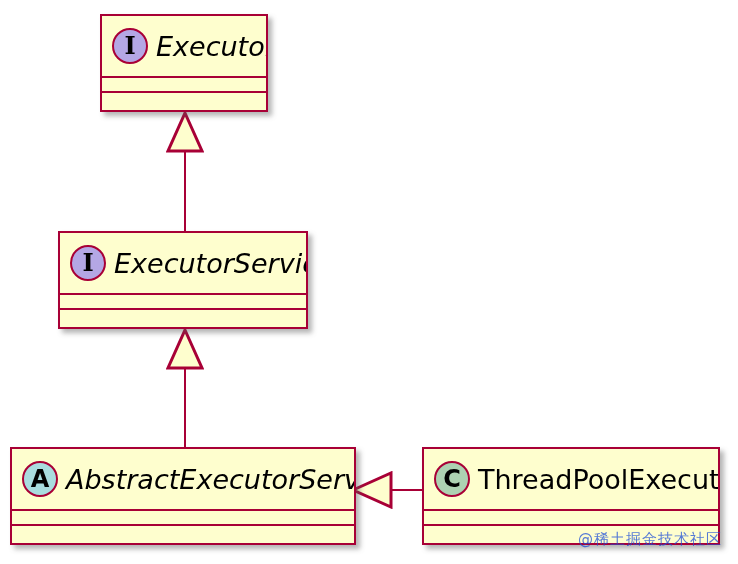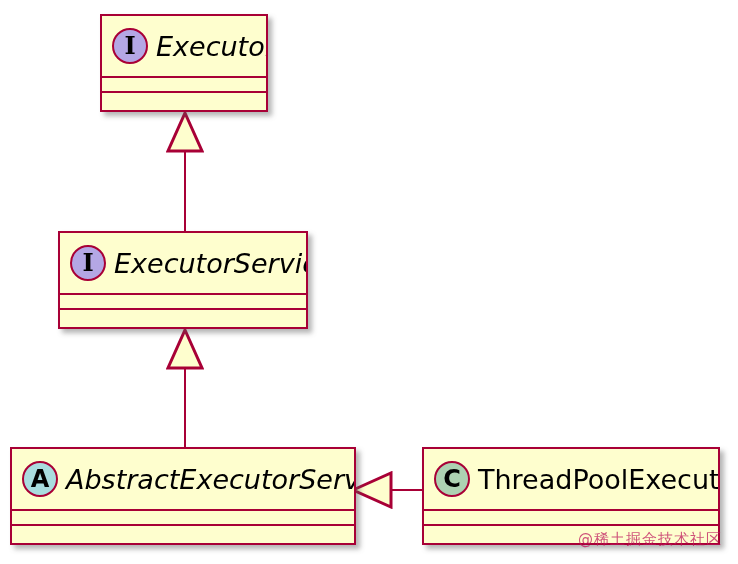--- a/index.html
+++ b/index.html
@@ -90,21 +90,21 @@
   .arrowhead {
     position: absolute;
     z-index: 3;
   }
   .arrowhead svg { display: block; }
 
   
   .watermark {
     position: absolute;
     z-index: 9;
-    color: #be185d;
+    color: #1d4ed8;
     opacity: 0.75;
     font-size: 15px;
     letter-spacing: 1px;
     white-space: nowrap;
     pointer-events: none;
   }
 </style>
 </head>
 <body>
 

